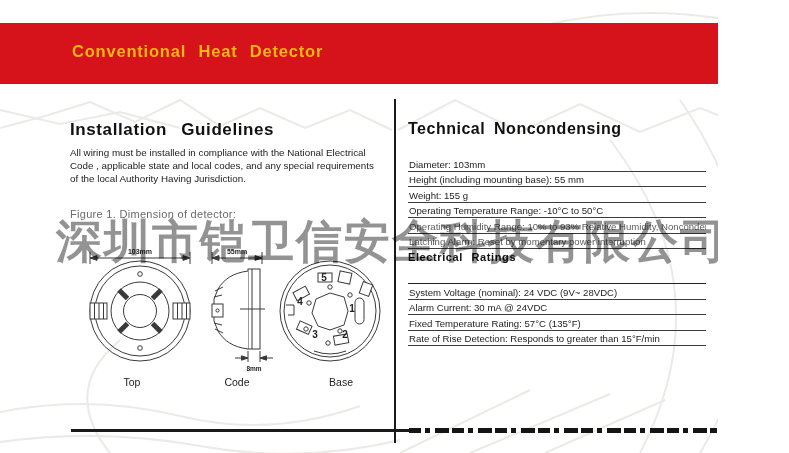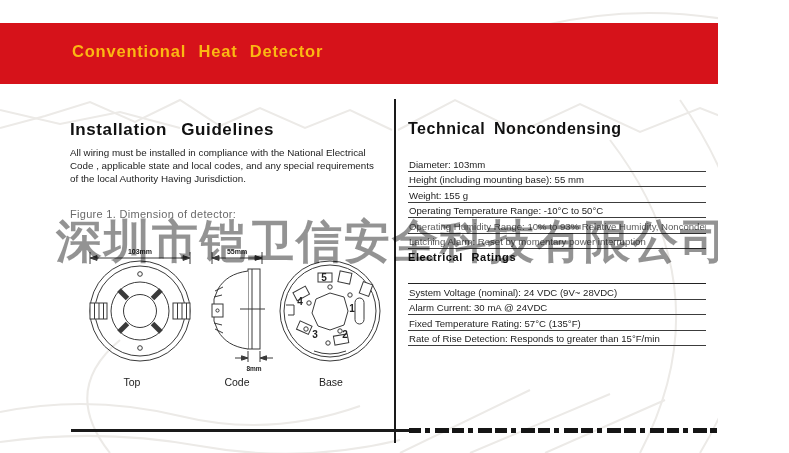--- a/index.html
+++ b/index.html
@@ -30,21 +30,21 @@
   }
 
   
   .left-col { position:absolute; left:70px; top:120px; width:316px; z-index:2; }
   .inst-heading { font-size:17px; font-weight:bold; color:#111; letter-spacing:0.6px; word-spacing:9px; }
   .inst-body { margin-top:6px; font-size:9.8px; line-height:13px; color:#222; width:314px; }
   .figure-caption { margin-top:23px; font-size:11px; color:#6a6a6a; letter-spacing:0.3px; }
 
   .drawings { position:absolute; left:78px; top:243px; z-index:2; }
   .view-label { position:absolute; top:376px; width:44px; text-align:center; font-size:10.5px; color:#222; z-index:2; }
-  .vl-top { left:110px; } .vl-side { left:215px; } .vl-base { left:309px; }
+  .vl-top { left:110px; } .vl-side { left:215px; } .vl-base { left:309px;text-align:right; }
 
   
   .right-col { position:absolute; left:408px; top:120px; width:298px; z-index:2; }
   .tech-heading { font-size:16px; font-weight:bold; color:#111; letter-spacing:0.5px; word-spacing:4px; }
   .spec-table { margin-top:18px; }
   .spec-row {
     font-size:9.6px; color:#1c1c1c; padding:2.5px 0 1px 1px;
     border-bottom:1px solid #3c3c3c; white-space:nowrap; overflow:hidden;
   }
   .spec-row.faded { color:#5d5d5d; }

